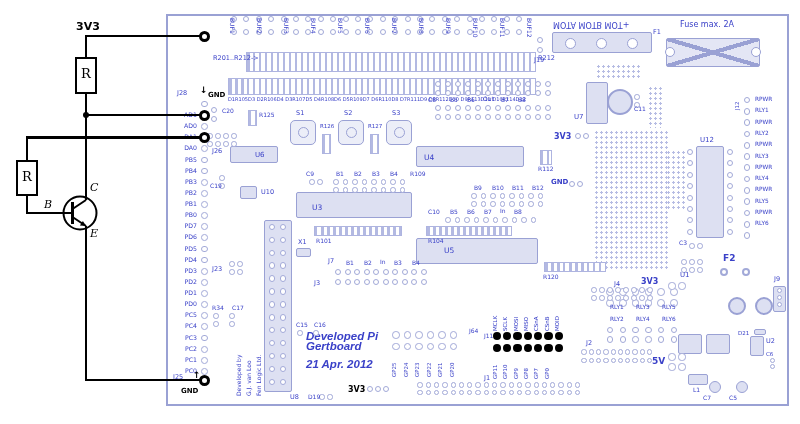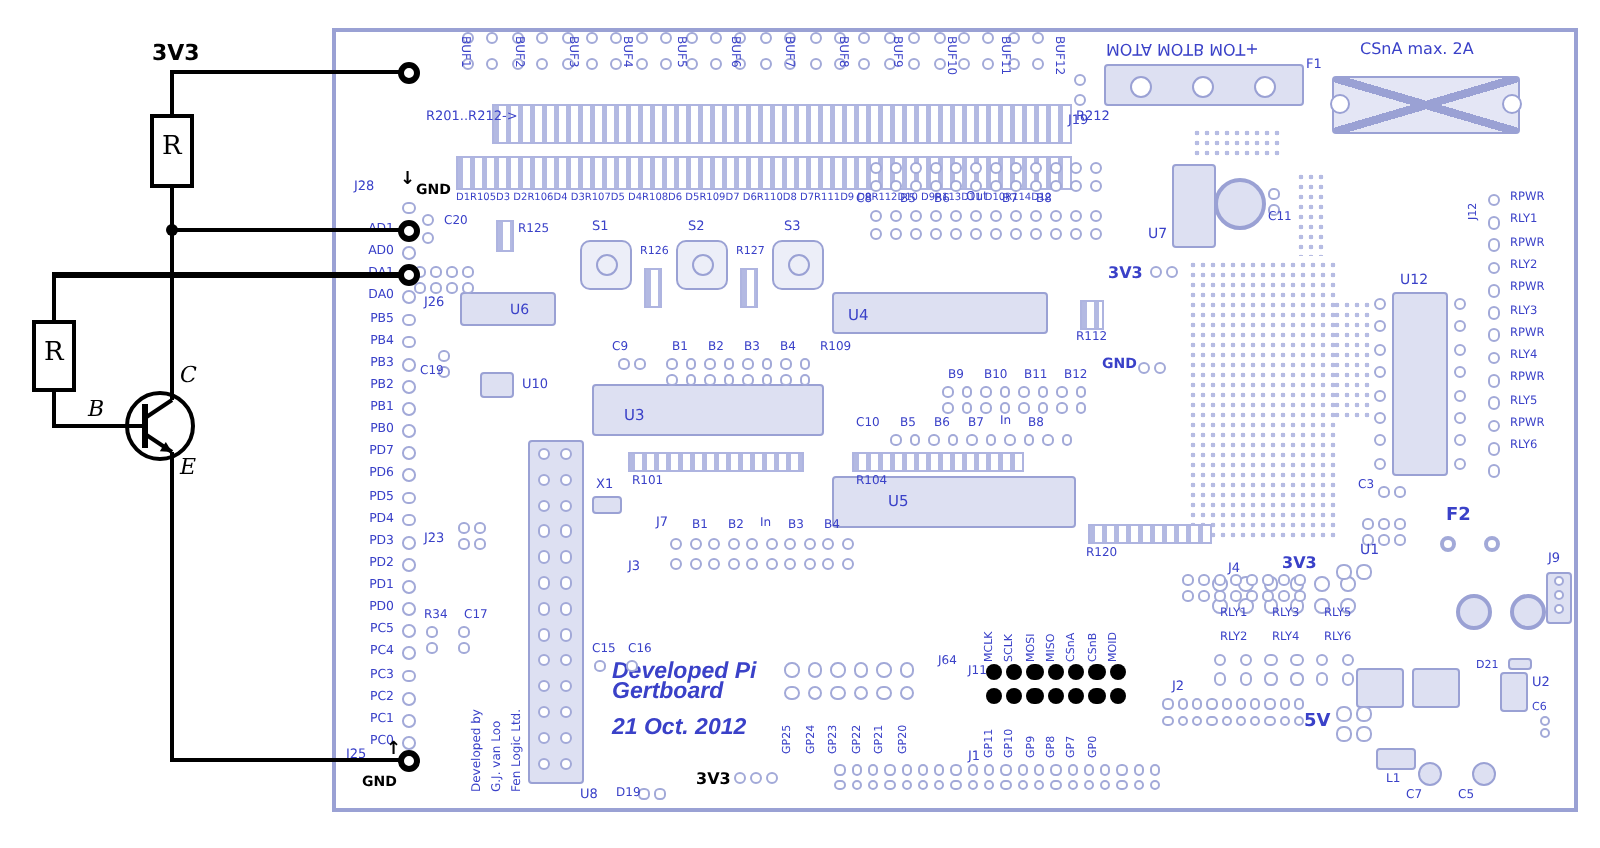--- a/index.html
+++ b/index.html
@@ -29,21 +29,21 @@
   .ccirc.hole{background:#fff;}
 </style>
 </head>
 <body>
 
 <div id="fig">
   <div id="board" style="left: 166px; top: 14px; width: 623px; height: 392px;"></div>
 
   <div class="title" style="left:306px;top:331px">Developed Pi</div>
   <div class="title" style="left:306px;top:341px">Gertboard</div>
-  <div class="title" style="left:306px;top:359px">21 Oct. 2012</div>
+  <div class="title" style="left:306px;top:359px">21 Apr. 2012</div>
 
   <svg style="position:absolute;left:54px;top:188px" width="52" height="52" viewBox="0 0 52 52">
     <circle cx="26" cy="25" r="16.5" fill="none" stroke="#000" stroke-width="2"></circle>
     <line x1="18.5" y1="14" x2="18.5" y2="36" stroke="#000" stroke-width="3"></line>
     <line x1="18.5" y1="21" x2="32" y2="12" stroke="#000" stroke-width="2"></line>
     <line x1="32" y1="12" x2="32" y2="6" stroke="#000" stroke-width="2"></line>
     <line x1="18.5" y1="29" x2="32" y2="38" stroke="#000" stroke-width="2"></line>
     <line x1="32" y1="38" x2="32" y2="46" stroke="#000" stroke-width="2"></line>
     <polygon points="32,38 25.9,37.6 28.9,33" fill="#000"></polygon>
   </svg>
@@ -586,21 +586,21 @@
     <div class="lbl" style="left: 534.2px; top: 379px; font-size: 5.5px; color: rgb(58, 65, 200); transform: rotate(-90deg); transform-origin: 0px 0px;">GP7</div>
     <div class="lbl" style="left: 544.5px; top: 379px; font-size: 5.5px; color: rgb(58, 65, 200); transform: rotate(-90deg); transform-origin: 0px 0px;">GP0</div>
     <div class="lbl" style="left: 236px; top: 396px; font-size: 6px; color: rgb(58, 65, 200); transform: rotate(-90deg); transform-origin: 0px 0px;">Developed by</div>
     <div class="lbl" style="left: 246px; top: 396px; font-size: 6px; color: rgb(58, 65, 200); transform: rotate(-90deg); transform-origin: 0px 0px;">G.J. van Loo</div>
     <div class="lbl" style="left: 256px; top: 396px; font-size: 6px; color: rgb(58, 65, 200); transform: rotate(-90deg); transform-origin: 0px 0px;">Fen Logic Ltd.</div>
     <div class="lbl" style="left: 213px; top: 55px; font-size: 6.5px; color: rgb(58, 65, 200);">R201..R212-&gt;</div>
     <div class="lbl" style="left: 538px; top: 55px; font-size: 6.5px; color: rgb(58, 65, 200);">R212</div>
     <div class="lbl" style="left: 534px; top: 57px; font-size: 6.5px; color: rgb(58, 65, 200);">J19</div>
     <div class="lbl" style="left: 553px; top: 20px; font-size: 8px; color: rgb(58, 65, 200); transform: scaleY(-1);">MOTA MOTB MOT+</div>
     <div class="lbl" style="left: 653px; top: 29px; font-size: 6.5px; color: rgb(58, 65, 200);">F1</div>
-    <div class="lbl" style="left: 680px; top: 21px; font-size: 8px; color: rgb(58, 65, 200);">CSnA max. 2A</div>
+    <div class="lbl" style="left: 680px; top: 21px; font-size: 8px; color: rgb(58, 65, 200);">Fuse max. 2A</div>
     <div class="lbl" style="left: 228px; top: 97px; font-size: 5px; color: rgb(58, 65, 200);">D1R105D3 D2R106D4 D3R107D5 D4R108D6 D5R109D7 D6R110D8 D7R111D9 D8R112D10 D9R113D11 D10R114D12</div>
     <div class="lbl" style="left: 177px; top: 90px; font-size: 6.5px; color: rgb(58, 65, 200);">J28</div>
     <div class="lbl" style="left: 200px; top: 86px; font-size: 9px; font-weight: 700; color: rgb(0, 0, 0);">↓</div>
     <div class="lbl" style="left: 208px; top: 92px; font-size: 7px; font-weight: 700; color: rgb(0, 0, 0);">GND</div>
     <div class="lbl" style="left: 173px; top: 374px; font-size: 6.5px; color: rgb(58, 65, 200);">J25</div>
     <div class="lbl" style="left: 193px; top: 371px; font-size: 9px; font-weight: 700; color: rgb(0, 0, 0);">↑</div>
     <div class="lbl" style="left: 181px; top: 388px; font-size: 7px; font-weight: 700; color: rgb(0, 0, 0);">GND</div>
     <div class="lbl" style="left: 222px; top: 108px; font-size: 6px; color: rgb(58, 65, 200);">C20</div>
     <div class="lbl" style="left: 259px; top: 112px; font-size: 6px; color: rgb(58, 65, 200);">R125</div>
     <div class="lbl" style="left: 212px; top: 148px; font-size: 6.5px; color: rgb(58, 65, 200);">J26</div>

